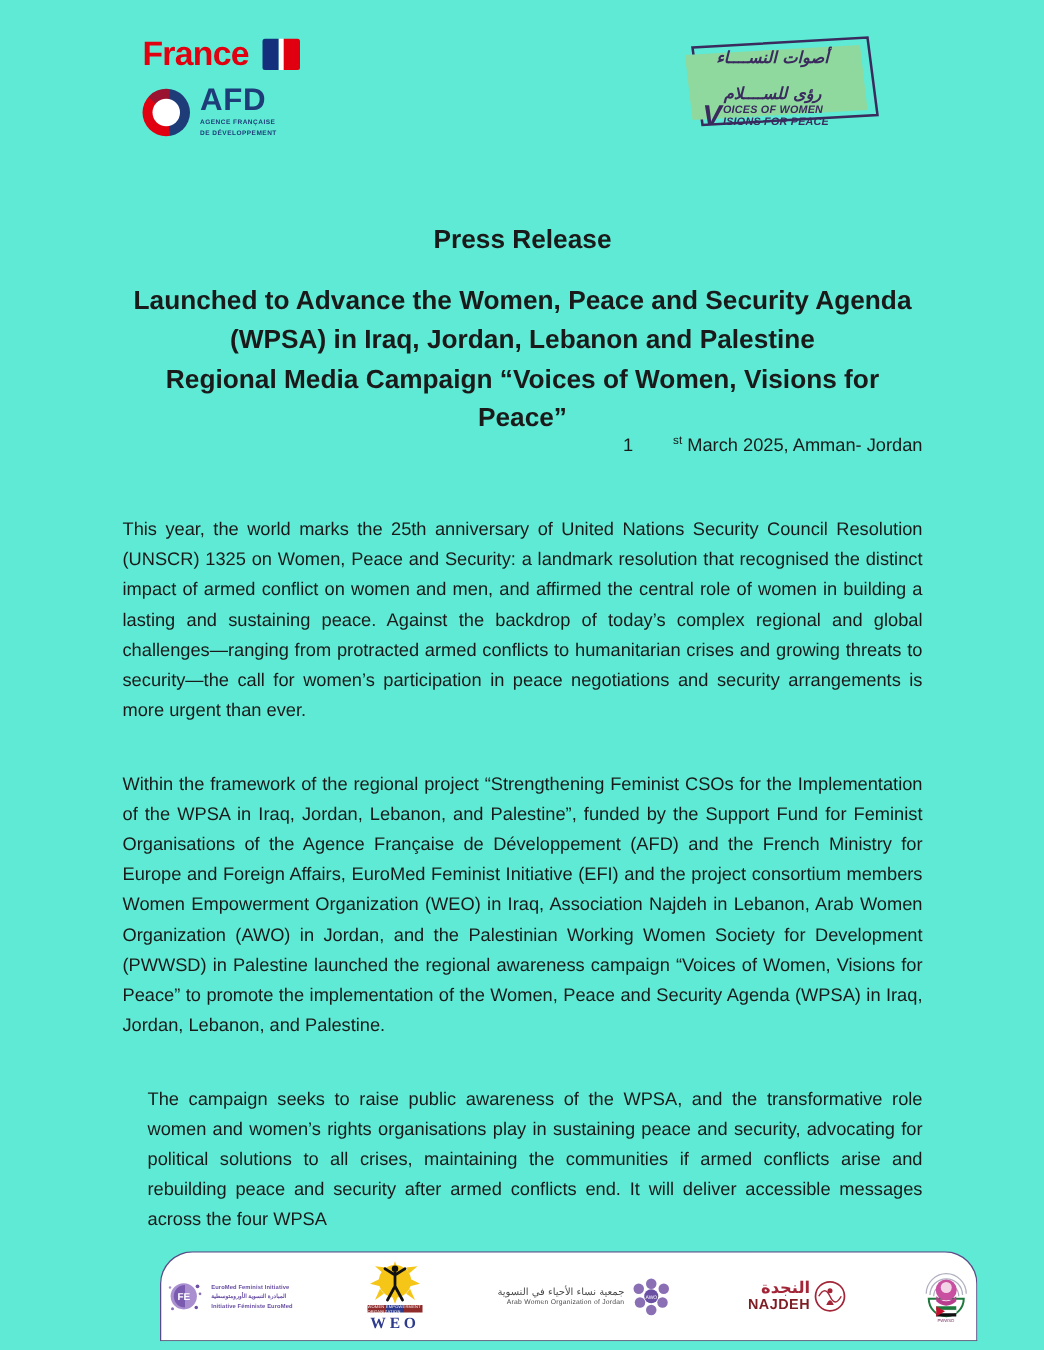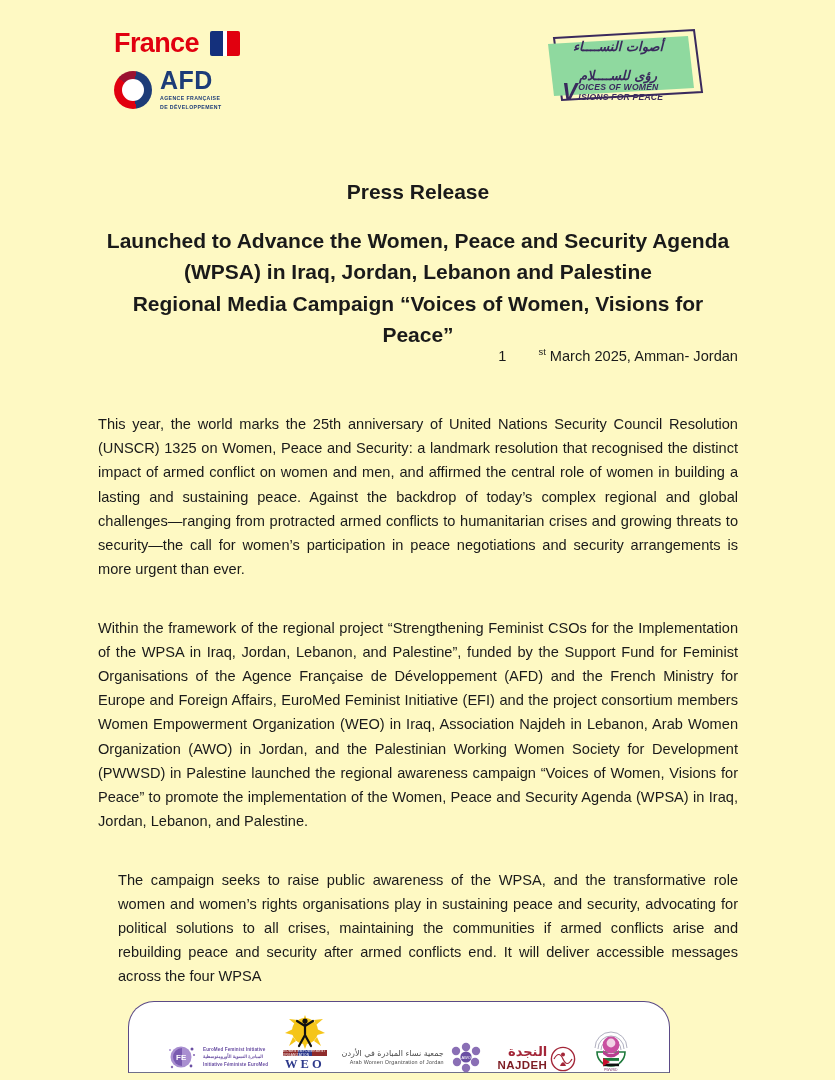--- a/index.html
+++ b/index.html
@@ -13,21 +13,21 @@
     position: relative;
     font-family: "Liberation Sans", sans-serif;
     color: #231f20;
     overflow: hidden;
   }
 
   
   .page {
     position: absolute;
     inset: 0;
-    background: #fef9c3;
+    background: #5eead4;
   }
 
   
   .header-band {
     position: absolute;
     top: 0; left: 0; right: 0;
     height: 140px;
   }
 
   
@@ -197,32 +197,32 @@
     color: #1a1a1a;
     margin: 0 0 34px 0;
   }
   .para:last-child { margin-bottom: 0; margin-left: 20px; }
 
   
   .footer-box {
     position: absolute;
     left: 128px;
     top: 1001px;
-    width: 542px;
+    width: 654px;
     height: 72px;
     border: 1.4px solid #5b4a86;
     border-top-left-radius: 26px;
     border-top-right-radius: 26px;
     border-bottom: 1.4px solid #6f6f8a;
     background: #ffffff;
     box-sizing: border-box;
     display: flex;
-    align-items: flex-end;
+    align-items: center;
     justify-content: space-between;
-    padding: 0 38px;
+    padding: 0 4px;
   }
 
   .flogo { display: flex; align-items: center; }
 
   
   .efi-mark {
     width: 30px; height: 30px;
     position: relative;
     margin-right: 6px;
   }
@@ -398,21 +398,21 @@
         </svg>
       </span>
       <span class="weo-bar">
           <span>WOMEN EMPOWERMENT ORGANIZATION</span>
         </span>
       <span class="weo-word">WEO</span>
     </div>
 
     <div class="flogo">
       <span class="awo-text">
-        <div class="awo-ar">جمعية نساء المبادرة في الأردن</div>
+        <div class="awo-ar">جمعية نساء الأحياء في النسوية</div>
         <div class="awo-en">Arab Women Organization of Jordan</div>
       </span>
       <span class="awo-flower">
         <svg viewBox="0 0 34 30">
           <g fill="#8a6fb5">
             <circle cx="17" cy="5" r="4.2"></circle>
             <circle cx="27" cy="9" r="4.2"></circle>
             <circle cx="7" cy="9" r="4.2"></circle>
             <circle cx="26" cy="20" r="4.2"></circle>
             <circle cx="8" cy="20" r="4.2"></circle>

